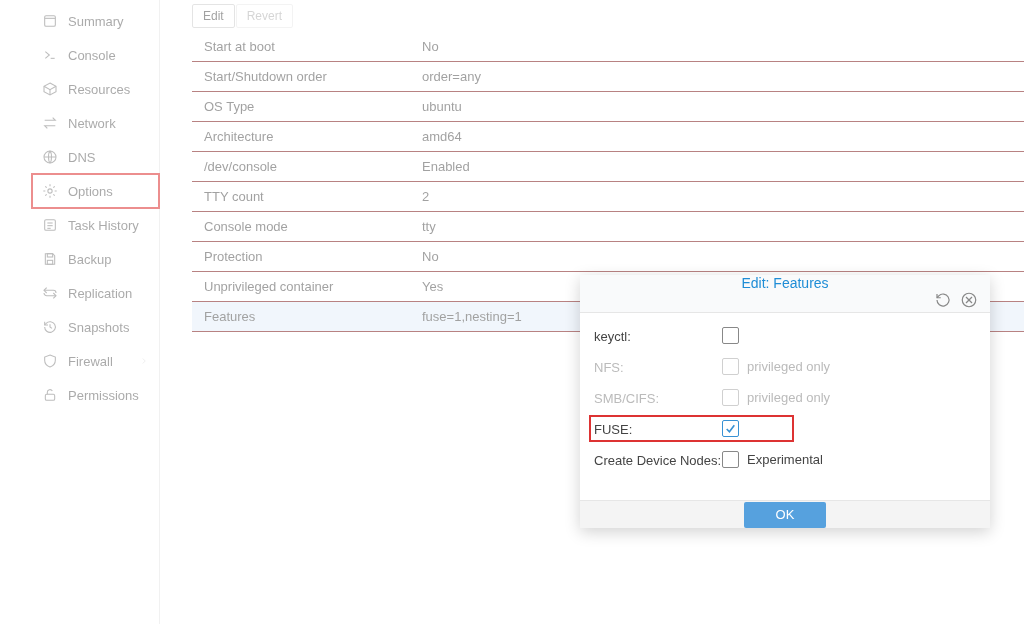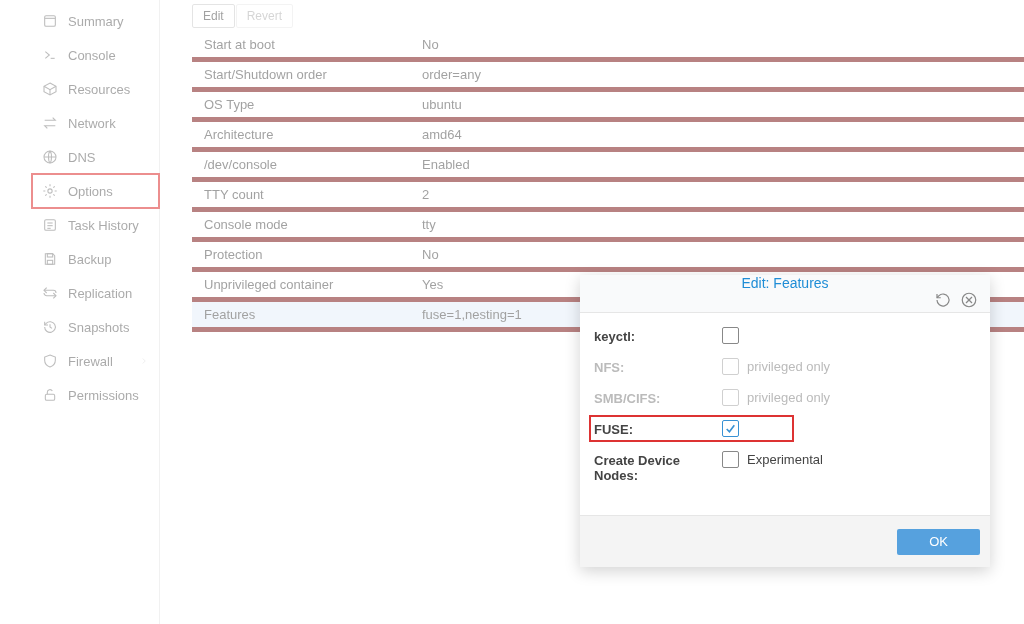--- a/index.html
+++ b/index.html
@@ -65,21 +65,21 @@
     font-size: 12px;
     cursor: pointer;
   }
   .btn.disabled { opacity: .45; cursor: default; }
 
   
   .row {
     display: flex;
     height: 30px;
     align-items: center;
-    border-bottom: 5px solid #7f1d1d;
+    border-bottom: 1px solid #7f1d1d;
     font-size: 13px;
     color: #555;
   }
   .row.selected { background: #e6f0fa; }
   .cell-k { width: 230px; padding-left: 12px; }
   .cell-v { flex: 1; }
 
   
   .dialog {
     position: absolute;
@@ -102,21 +102,21 @@
   .dlg-tool svg { width: 100%; height: 100%; }
 
   .dlg-body { padding: 14px 14px 18px 14px; }
   .field {
     display: flex; align-items: flex-start;
     margin-bottom: 14px;
     font-size: 13px;
     color: #444;
   }
   .field.disabled { color: #bbb; margin-top: 12px; }
-  .field .lbl { width: 128px; padding-top: 2px; font-weight: bold; }
+  .field .lbl { width: 128px; padding-top: 2px; }
   .field .ctrl { display: flex; align-items: center; gap: 8px; }
   .cb {
     width: 17px; height: 17px;
     border: 1.6px solid #888;
     border-radius: 2px;
     display: inline-flex; align-items: center; justify-content: center;
     background: #fff;
   }
   .cb.disabled { border-color: #d0d0d0; }
   .cb.checked svg { width: 13px; height: 13px; }
@@ -125,22 +125,22 @@
   .cb.checked.grey svg polyline { stroke: #777; }
   .aux { color: inherit; font-size: 13px; }
   .field.highlight-box {
     outline: 2px solid #d33; outline-offset: 3px;
     padding-right: 6px;
     width: 195px;
   }
 
   .dlg-foot {
     background: #f4f4f4;
-    height: 52px;
-    display: flex; align-items: center; justify-content: flex-end;
+    height: 28px;
+    display: flex; align-items: center; justify-content: center;
     padding: 0 10px;
     border-top: 1px solid #e6e6e6;
   }
   .btn-primary {
     background: #56a1de; color: #fff;
     border: none; height: 26px; padding: 0 32px;
     border-radius: 2px; font-size: 13px; cursor: pointer;
   }
 
   

